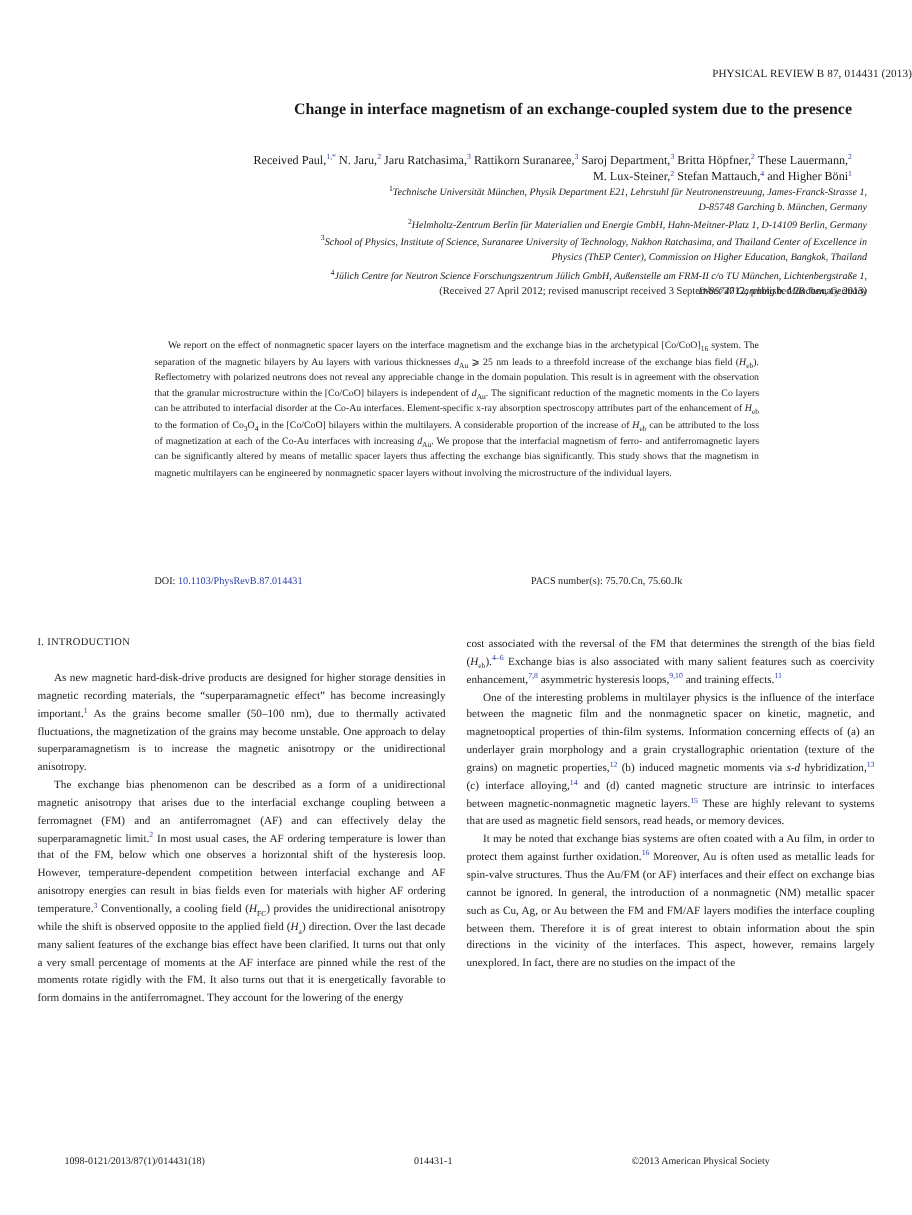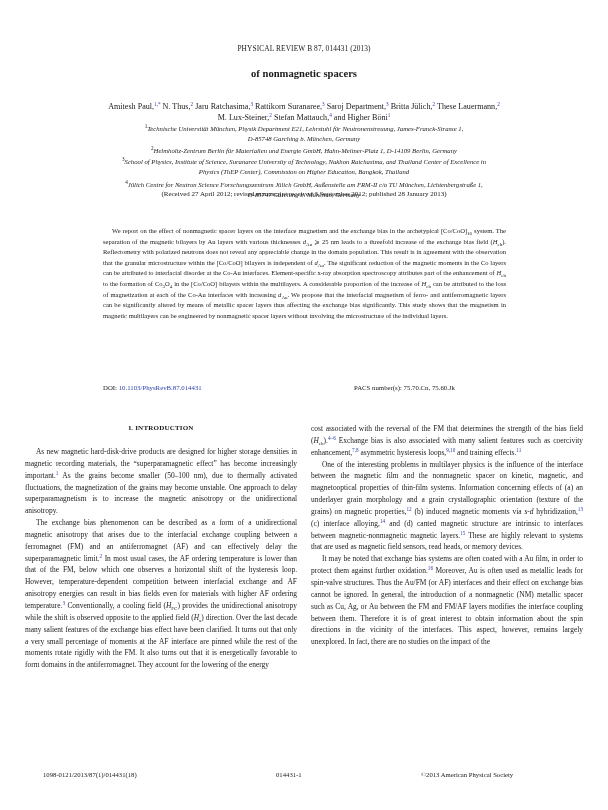--- a/index.html
+++ b/index.html
@@ -1,56 +1,56 @@
 <!DOCTYPE html>
 <html><head>
 <meta charset="utf-8">
 <style>
   html, body { margin: 0; padding: 0; background: #ffffff; }
   body { width: 608px; height: 810px; position: relative; overflow: hidden;
          font-family: "Liberation Serif", "DejaVu Serif", serif; color: #1a1a1a; }
   .abs { position: absolute; }
-  .center { text-align: center; }
+  .center { text-align: right; }
   a, .link { color: #2b3ea8; text-decoration: none; }
   sup { font-size: 5.2px; line-height: 0; vertical-align: 3px; color: #2b3ea8; }
   sub { font-size: 5px; line-height: 0; }
   .journal { top: 44px; left: 0; width: 608px; font-size: 7.4px; letter-spacing: 0.1px; }
   .title { top: 67px; left: 40px; width: 528px; font-size: 10.6px; font-weight: bold; line-height: 14.5px; }
   .authors { top: 101px; left: 40px; width: 528px; font-size: 8.1px; line-height: 11px; }
   .affil { left: 30px; width: 548px; font-size: 6.7px; font-style: italic; line-height: 10.1px; }
   .affil sup { color: #1a1a1a; font-style: normal; }
   .received { top: 237px; left: 30px; width: 548px; font-size: 7px; line-height: 10px; }
   .abstract { top: 253px; left: 103px; width: 403px; font-size: 6.55px; line-height: 10.6px; text-align: justify; text-indent: 9px; }
   .doi { top: 384px; left: 103px; font-size: 6.8px; }
   .pacs { top: 384px; left: 354px; font-size: 6.8px; }
-  .section { top: 424px; left: 25px; width: 272px; font-size: 7px; font-weight: bold; text-align: center; letter-spacing: 0.2px; }
+  .section { top: 424px; left: 25px; width: 272px; font-size: 7px; font-weight: normal; text-align: left; letter-spacing: 0.2px; }
   .col { font-size: 7.45px; line-height: 11.85px; text-align: justify; hyphens: auto; }
   .col p { margin: 0; text-indent: 11px; }
   .col p.noindent { text-indent: 0; }
   .left-col { top: 446px; left: 25px; width: 272px; }
   .right-col { top: 423px; left: 311px; width: 272px; }
   .footer { top: 771px; font-size: 6.7px; }
   i { font-style: italic; }
 </style>
 </head>
 <body>
 
 <div class="abs journal center">PHYSICAL REVIEW B 87, 014431 (2013)</div>
 
 <div class="abs title center">
-  <div>of nonmagnetic spacers</div>
+  <div>Change in interface magnetism of an exchange-coupled system due to the presence</div>
 </div>
 
 <div class="abs authors center">
-  <span><span>Amitesh Paul,</span><sup>1,*</sup></span>
-  <span><span>N. Thus,</span><sup>2</sup></span>
+  <span><span>Received Paul,</span><sup>1,*</sup></span>
+  <span><span>N. Jaru,</span><sup>2</sup></span>
   <span><span>Jaru Ratchasima,</span><sup>3</sup></span>
   <span><span>Rattikorn Suranaree,</span><sup>3</sup></span>
   <span><span>Saroj Department,</span><sup>3</sup></span>
-  <span><span>Britta Jülich,</span><sup>2</sup></span>
+  <span><span>Britta Höpfner,</span><sup>2</sup></span>
   <span><span>These Lauermann,</span><sup>2</sup></span><br>
   <span><span>M. Lux-Steiner,</span><sup>2</sup></span>
   <span><span>Stefan Mattauch,</span><sup>4</sup></span>
   <span><span>and Higher Böni</span><sup>1</sup></span>
 </div>
 
 <div class="abs affil center" style="top:124px;">
   <div><sup>1</sup><span>Technische Universität München, Physik Department E21, Lehrstuhl für Neutronenstreuung, James-Franck-Strasse 1,</span></div>
   <div>D-85748 Garching b. München, Germany</div>
 </div>

